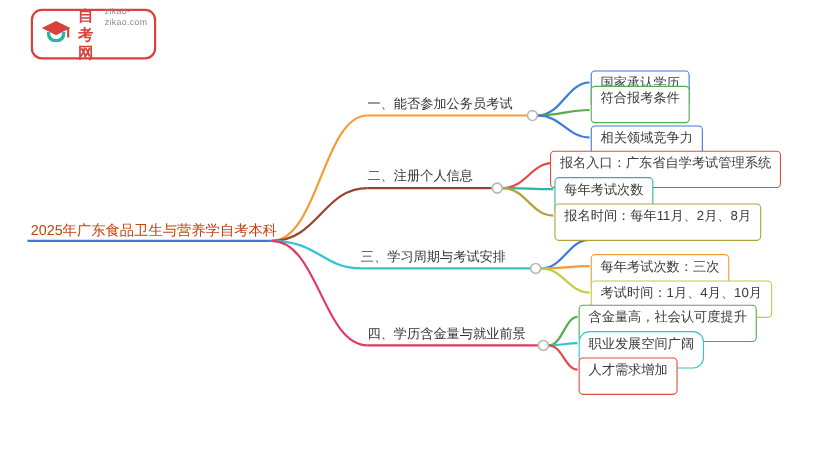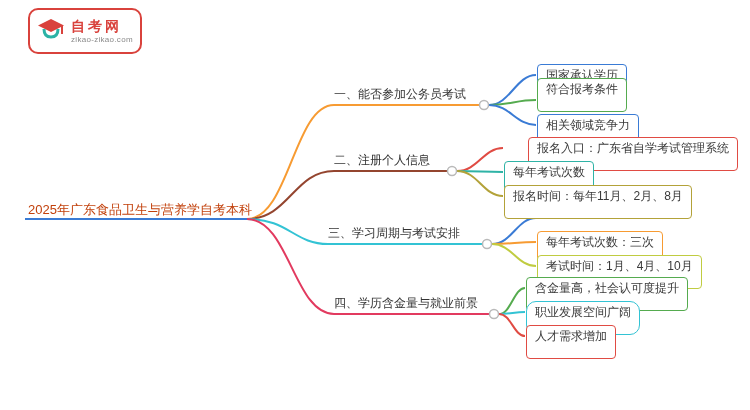--- a/index.html
+++ b/index.html
@@ -27,21 +27,21 @@
     width: 114px; height: 46px;
     border: 2px solid #d9423c;
     border-radius: 10px;
     display: flex;
     align-items: center;
     box-sizing: border-box;
     padding: 2px 6px;
     background: #fff;
   }
   .logo-icon { width: 30px; height: 30px; flex: 0 0 30px; margin-right: 5px; }
-  .logo-texts { display: flex; flex-direction: column; justify-content: center; }
+  .logo-texts { display: flex; flex-direction: row; justify-content: center; }
   .logo-title { color: #d9423c; font-size: 14px; font-weight: bold; letter-spacing: 3px; line-height: 17px; }
   .logo-subtitle { color: #8a8a8a; font-size: 8px; line-height: 10px; letter-spacing: 0.3px; }
 
   
   .root-label {
     position: absolute;
     left: 28px; top: 201px;
     font-size: 13px;
     color: #c2410c;
     white-space: nowrap;
@@ -123,21 +123,21 @@
 
   <div class="branch-label" style="left:334px;top:86px">一、能否参加公务员考试</div>
   <div class="branch-label" style="left:334px;top:152px">二、注册个人信息</div>
   <div class="branch-label" style="left:328px;top:225px">三、学习周期与考试安排</div>
   <div class="branch-label" style="left:334px;top:295px">四、学历含金量与就业前景</div>
 
   <div class="child" style="left: 537px; top: 64px; border-color: rgb(58, 123, 213);">国家承认学历</div>
   <div class="child" style="left: 537px; top: 78px; border-color: rgb(85, 171, 79);">符合报考条件</div>
   <div class="child" style="left: 537px; top: 114px; border-color: rgb(58, 123, 213);">相关领域竞争力</div>
 
-  <div class="child" style="left: 528px; top: 137px; border-color: rgb(224, 75, 67);">报名入口：广东省自学考试管理系统</div>
+  <div class="child" style="left: 500px; top: 137px; border-color: rgb(224, 75, 67);">报名入口：广东省自学考试管理系统</div>
   <div class="child" style="left: 504px; top: 161px; border-color: rgb(47, 179, 166);">每年考试次数</div>
   <div class="child" style="left: 504px; top: 185px; border-color: rgb(179, 162, 57);">报名时间：每年11月、2月、8月</div>
 
   <div class="child" style="left: 537px; top: 231px; border-color: rgb(247, 155, 50);">每年考试次数：三次</div>
   <div class="child" style="left: 537px; top: 255px; border-color: rgb(192, 204, 65);">考试时间：1月、4月、10月</div>
 
   <div class="child" style="left: 526px; top: 277px; border-color: rgb(85, 171, 79);">含金量高，社会认可度提升</div>
   <div class="child" style="left: 526px; top: 301px; border-color: rgb(51, 195, 212); border-radius: 10px;">职业发展空间广阔</div>
   <div class="child" style="left: 526px; top: 325px; border-color: rgb(224, 75, 67);">人才需求增加</div>
 

